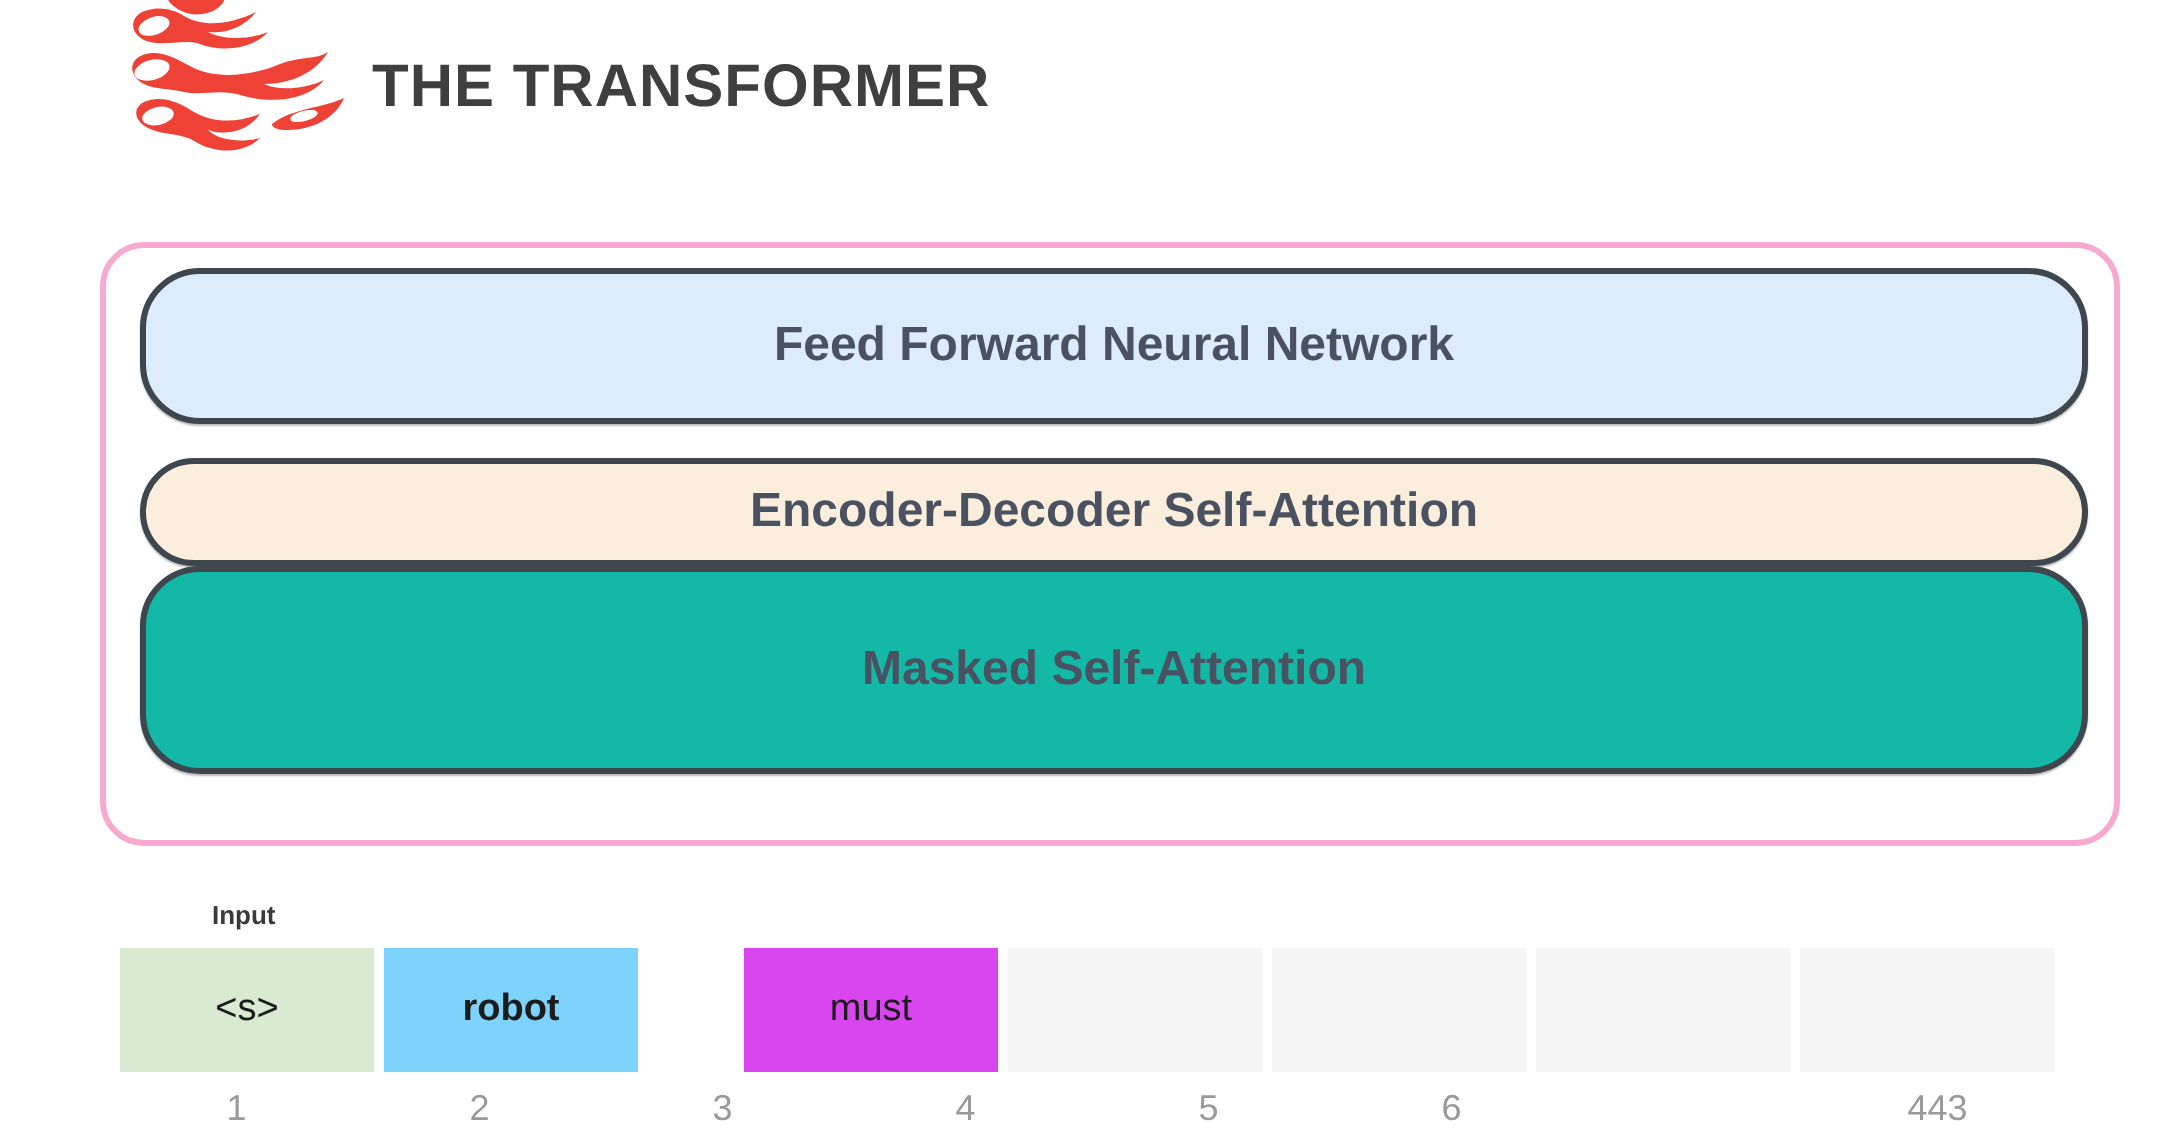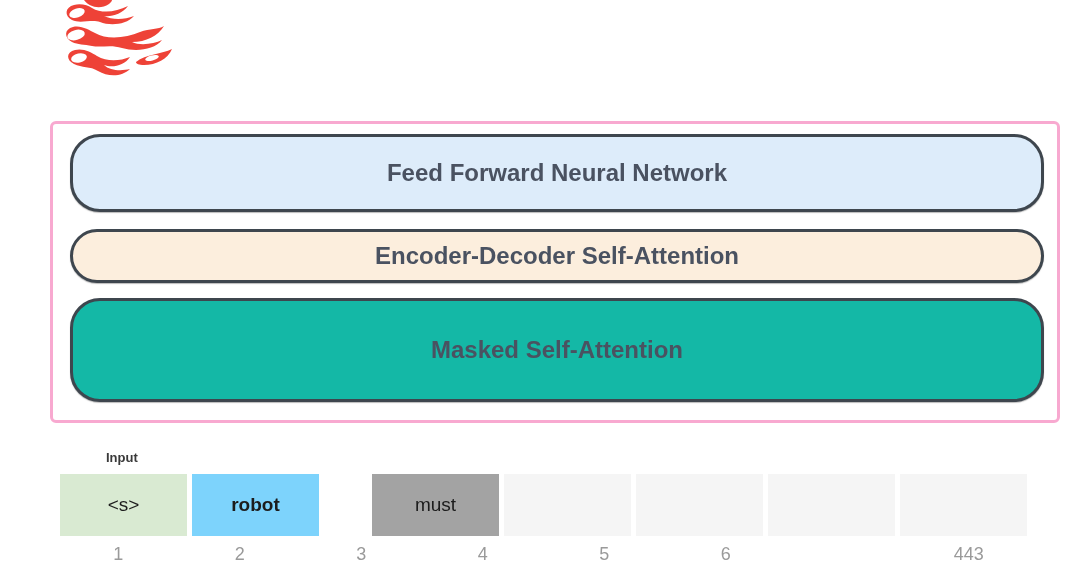--- a/index.html
+++ b/index.html
@@ -46,39 +46,39 @@
     color: #ef63a5;
     white-space: nowrap;
   }
   .outer-box {
     position: absolute;
     left: 50px;
     top: 121px;
     width: 974px;
     height: 286px;
     border: 3px solid #f8a9d0;
-    border-radius: 6px;
+    border-radius: 22px;
     background: #ffffff;
     padding: 10px 13px 0 17px;
     box-sizing: content-box;
   }
   .layer {
     border: 3px solid #3e464e;
     border-radius: 30px;
     display: flex;
     align-items: center;
     justify-content: center;
     font-size: 24px;
     font-weight: 700;
     color: #4a5261;
     box-sizing: border-box;
     box-shadow: 0 1px 1px rgba(60,60,60,0.35);
   }
   .layer-1 { height: 78px;  margin-bottom: 17px; }
-  .layer-2 { height: 54px;  margin-bottom: 15px; }
+  .layer-2 { height: 54px;  }
   .layer-3 { height: 104px; }
 
   
   .input-label {
     position: absolute;
     left: 62px;
     top: 450px;
     font-size: 13px;
     font-weight: 700;
     color: #3a3a3a;
@@ -141,34 +141,35 @@
       <path d="M74,62 C84,54 100,54 110,49 C106,59 94,65 82,65 C77,65 74,64 74,62 Z"></path>
     </g>
     <g fill="#ffffff">
       <ellipse cx="15" cy="13" rx="8" ry="4.5" transform="rotate(-18 15 13)"></ellipse>
       <ellipse cx="14" cy="35" rx="9" ry="5" transform="rotate(-15 14 35)"></ellipse>
       <ellipse cx="17" cy="58" rx="8" ry="4.5" transform="rotate(-12 17 58)"></ellipse>
       <ellipse cx="90" cy="58" rx="7" ry="2.6" transform="rotate(-14 90 58)"></ellipse>
     </g>
   </svg>
 
+  <div class="app-title">THE TRANSFORMER</div>
 
 
   <div class="outer-box">
     <div class="layer layer-1" style="background: rgb(221, 236, 250);">Feed Forward Neural Network</div>
     <div class="layer layer-2" style="background: rgb(252, 238, 221);">Encoder-Decoder Self-Attention</div>
     <div class="layer layer-3" style="background: #14b8a6;">Masked Self-Attention</div>
   </div>
 
   <div class="input-label">Input</div>
 
   <div class="cells-row">
     <div class="cell" style="background: rgb(217, 234, 210);">&lt;s&gt;</div>
     <div class="cell" style="background: #7dd3fc; font-weight: bold;">robot</div>
-    <div class="cell" style="background: #a3a3a3; margin-left: 48px;">must</div>
+    <div class="cell" style="background: #d946ef; margin-left: 48px;">must</div>
     <div class="cell" style="background: rgb(245, 245, 245);"></div>
     <div class="cell" style="background: rgb(245, 245, 245);"></div>
     <div class="cell" style="background: rgb(245, 245, 245);"></div>
     <div class="cell" style="background: rgb(245, 245, 245);"></div>
   </div>
 
   <div class="numbers-row">
     <div class="pos-num">1</div>
     <div class="pos-num">2</div>
     <div class="pos-num">3</div>

